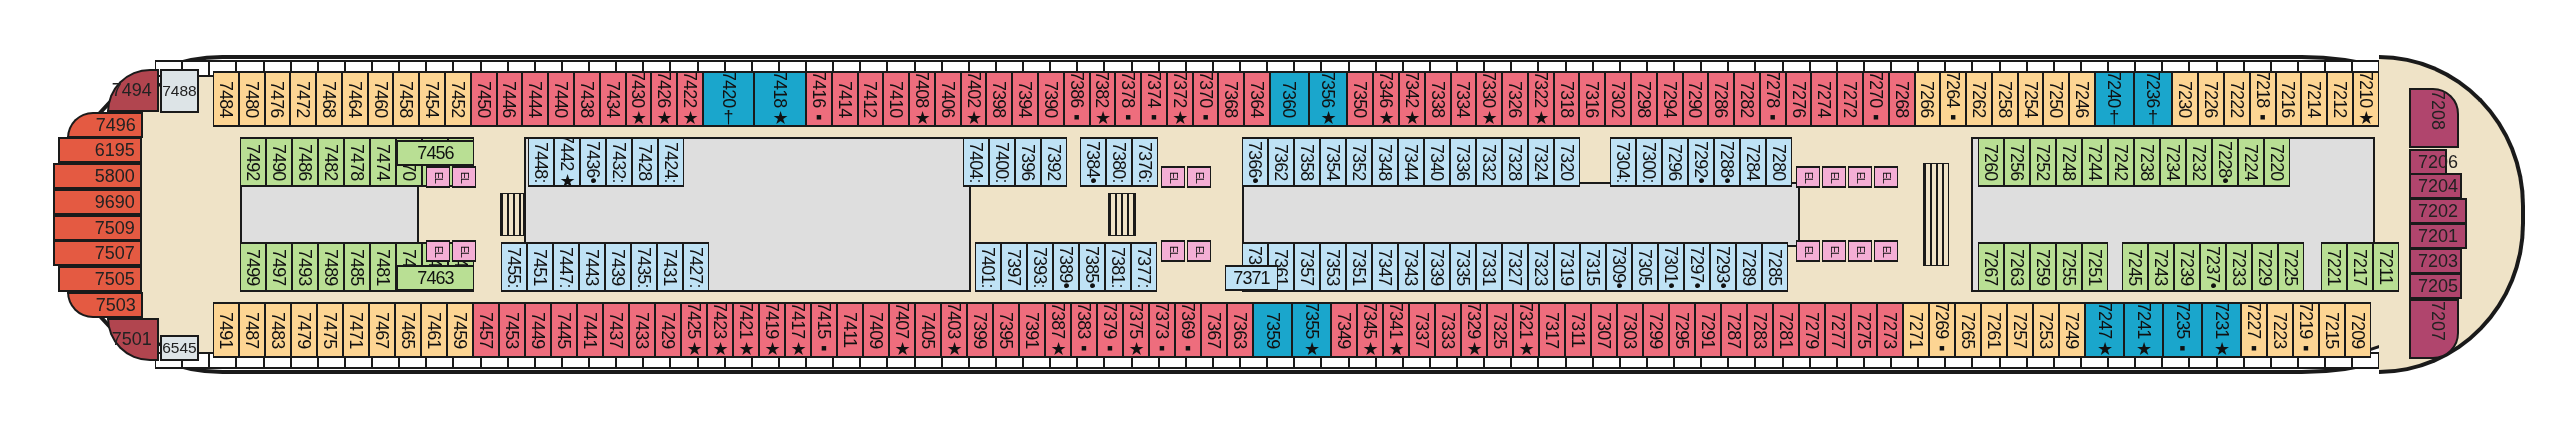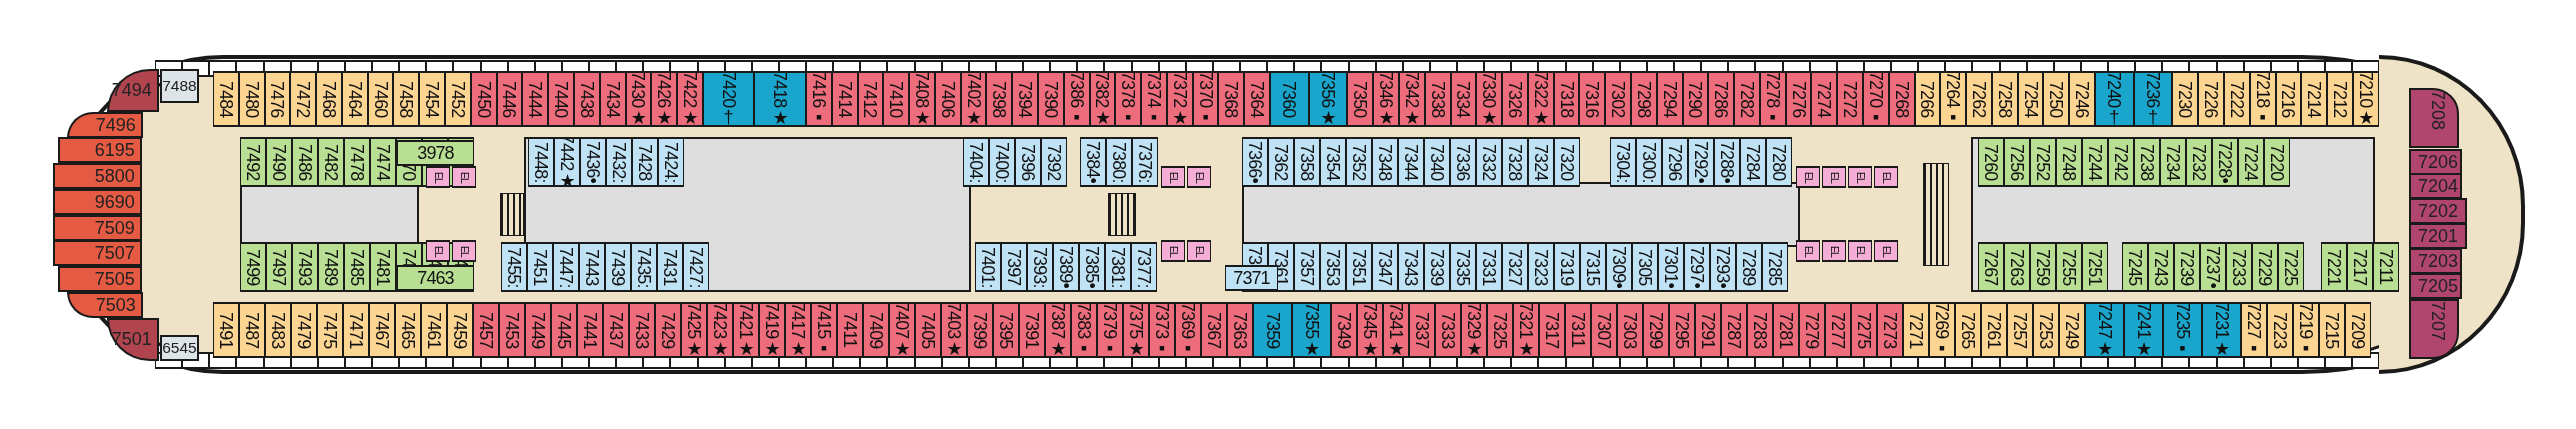--- a/index.html
+++ b/index.html
@@ -239,33 +239,33 @@
       </div>
       <div class="stern-cab c-stern" style="left: 53px; top: 240px; width: 89px; height: 26px; border-radius: 0px;">
         <span>7507</span>
       </div>
       <div class="stern-cab c-stern" style="left: 58px; top: 266px; width: 84px; height: 26px; border-radius: 0px;">
         <span>7505</span>
       </div>
       <div class="stern-cab c-stern" style="left: 67px; top: 292px; width: 76px; height: 26px; border-radius: 0px 0px 0px 26px;">
         <span>7503</span>
       </div>
-      <div class="stern-cab c-grey" style="left: 160px; top: 69px; width: 39px; height: 34px; font-size: 15.5px; justify-content: center; padding: 0px;">
+      <div class="stern-cab c-grey" style="left: 160px; top: 69px; width: 39px; height: 44px; font-size: 15.5px; justify-content: center; padding: 0px;">
         <span>7488</span>
       </div>
       <div class="stern-cab c-grey" style="left: 160px; top: 335px; width: 39px; height: 26px; font-size: 15.5px; justify-content: center; padding: 0px;">
         <span>6545</span>
       </div>
     </div>
 
   <div id="bow">
       <div class="bow-cab c-purple" style="left: 2409px; top: 88px; width: 50px; height: 60px; writing-mode: vertical-rl; border-radius: 0px 26px 0px 0px;">
         <span>7208</span>
       </div>
-      <div class="bow-cab c-purple" style="left: 2409px; top: 149px; width: 53px; height: 26px;">
+      <div class="bow-cab c-purple" style="left: 2409px; top: 149px; width: 38px; height: 26px;">
         <span>7206</span>
       </div>
       <div class="bow-cab c-purple" style="left: 2409px; top: 173px; width: 53px; height: 26px;">
         <span>7204</span>
       </div>
       <div class="bow-cab c-purple" style="left: 2409px; top: 198px; width: 58px; height: 26px;">
         <span>7202</span>
       </div>
       <div class="bow-cab c-purple" style="left: 2409px; top: 223px; width: 58px; height: 26px;">
         <span>7201</span>
@@ -1132,21 +1132,21 @@
         <div class="cabin c-green" style="width: 26px; height: 100%;">
           <span class="lbl">7217</span>
         </div>
         <div class="cabin c-green" style="width: 26px; height: 100%;">
           <span class="lbl">7211</span>
         </div>
       </div>
     </div>
   <div id="hcab">
       <div class="cabin c-green h" style="position: absolute; left: 397px; top: 140px; width: 77px; height: 26px;">
-        <span class="lbl">3978</span>
+        <span class="lbl">7456</span>
       </div>
       <div class="cabin c-green h" style="position: absolute; left: 397px; top: 265px; width: 77px; height: 26px;">
         <span class="lbl">7463</span>
       </div>
       <div class="cabin c-lblue h" style="position: absolute; left: 1225px; top: 265px; width: 53px; height: 26px;">
         <span class="lbl">7371</span>
       </div>
     </div>
   <div id="elev">
       <div class="cabin c-el" style="position: absolute; left: 426px; top: 166px; width: 24px; height: 22px;">

